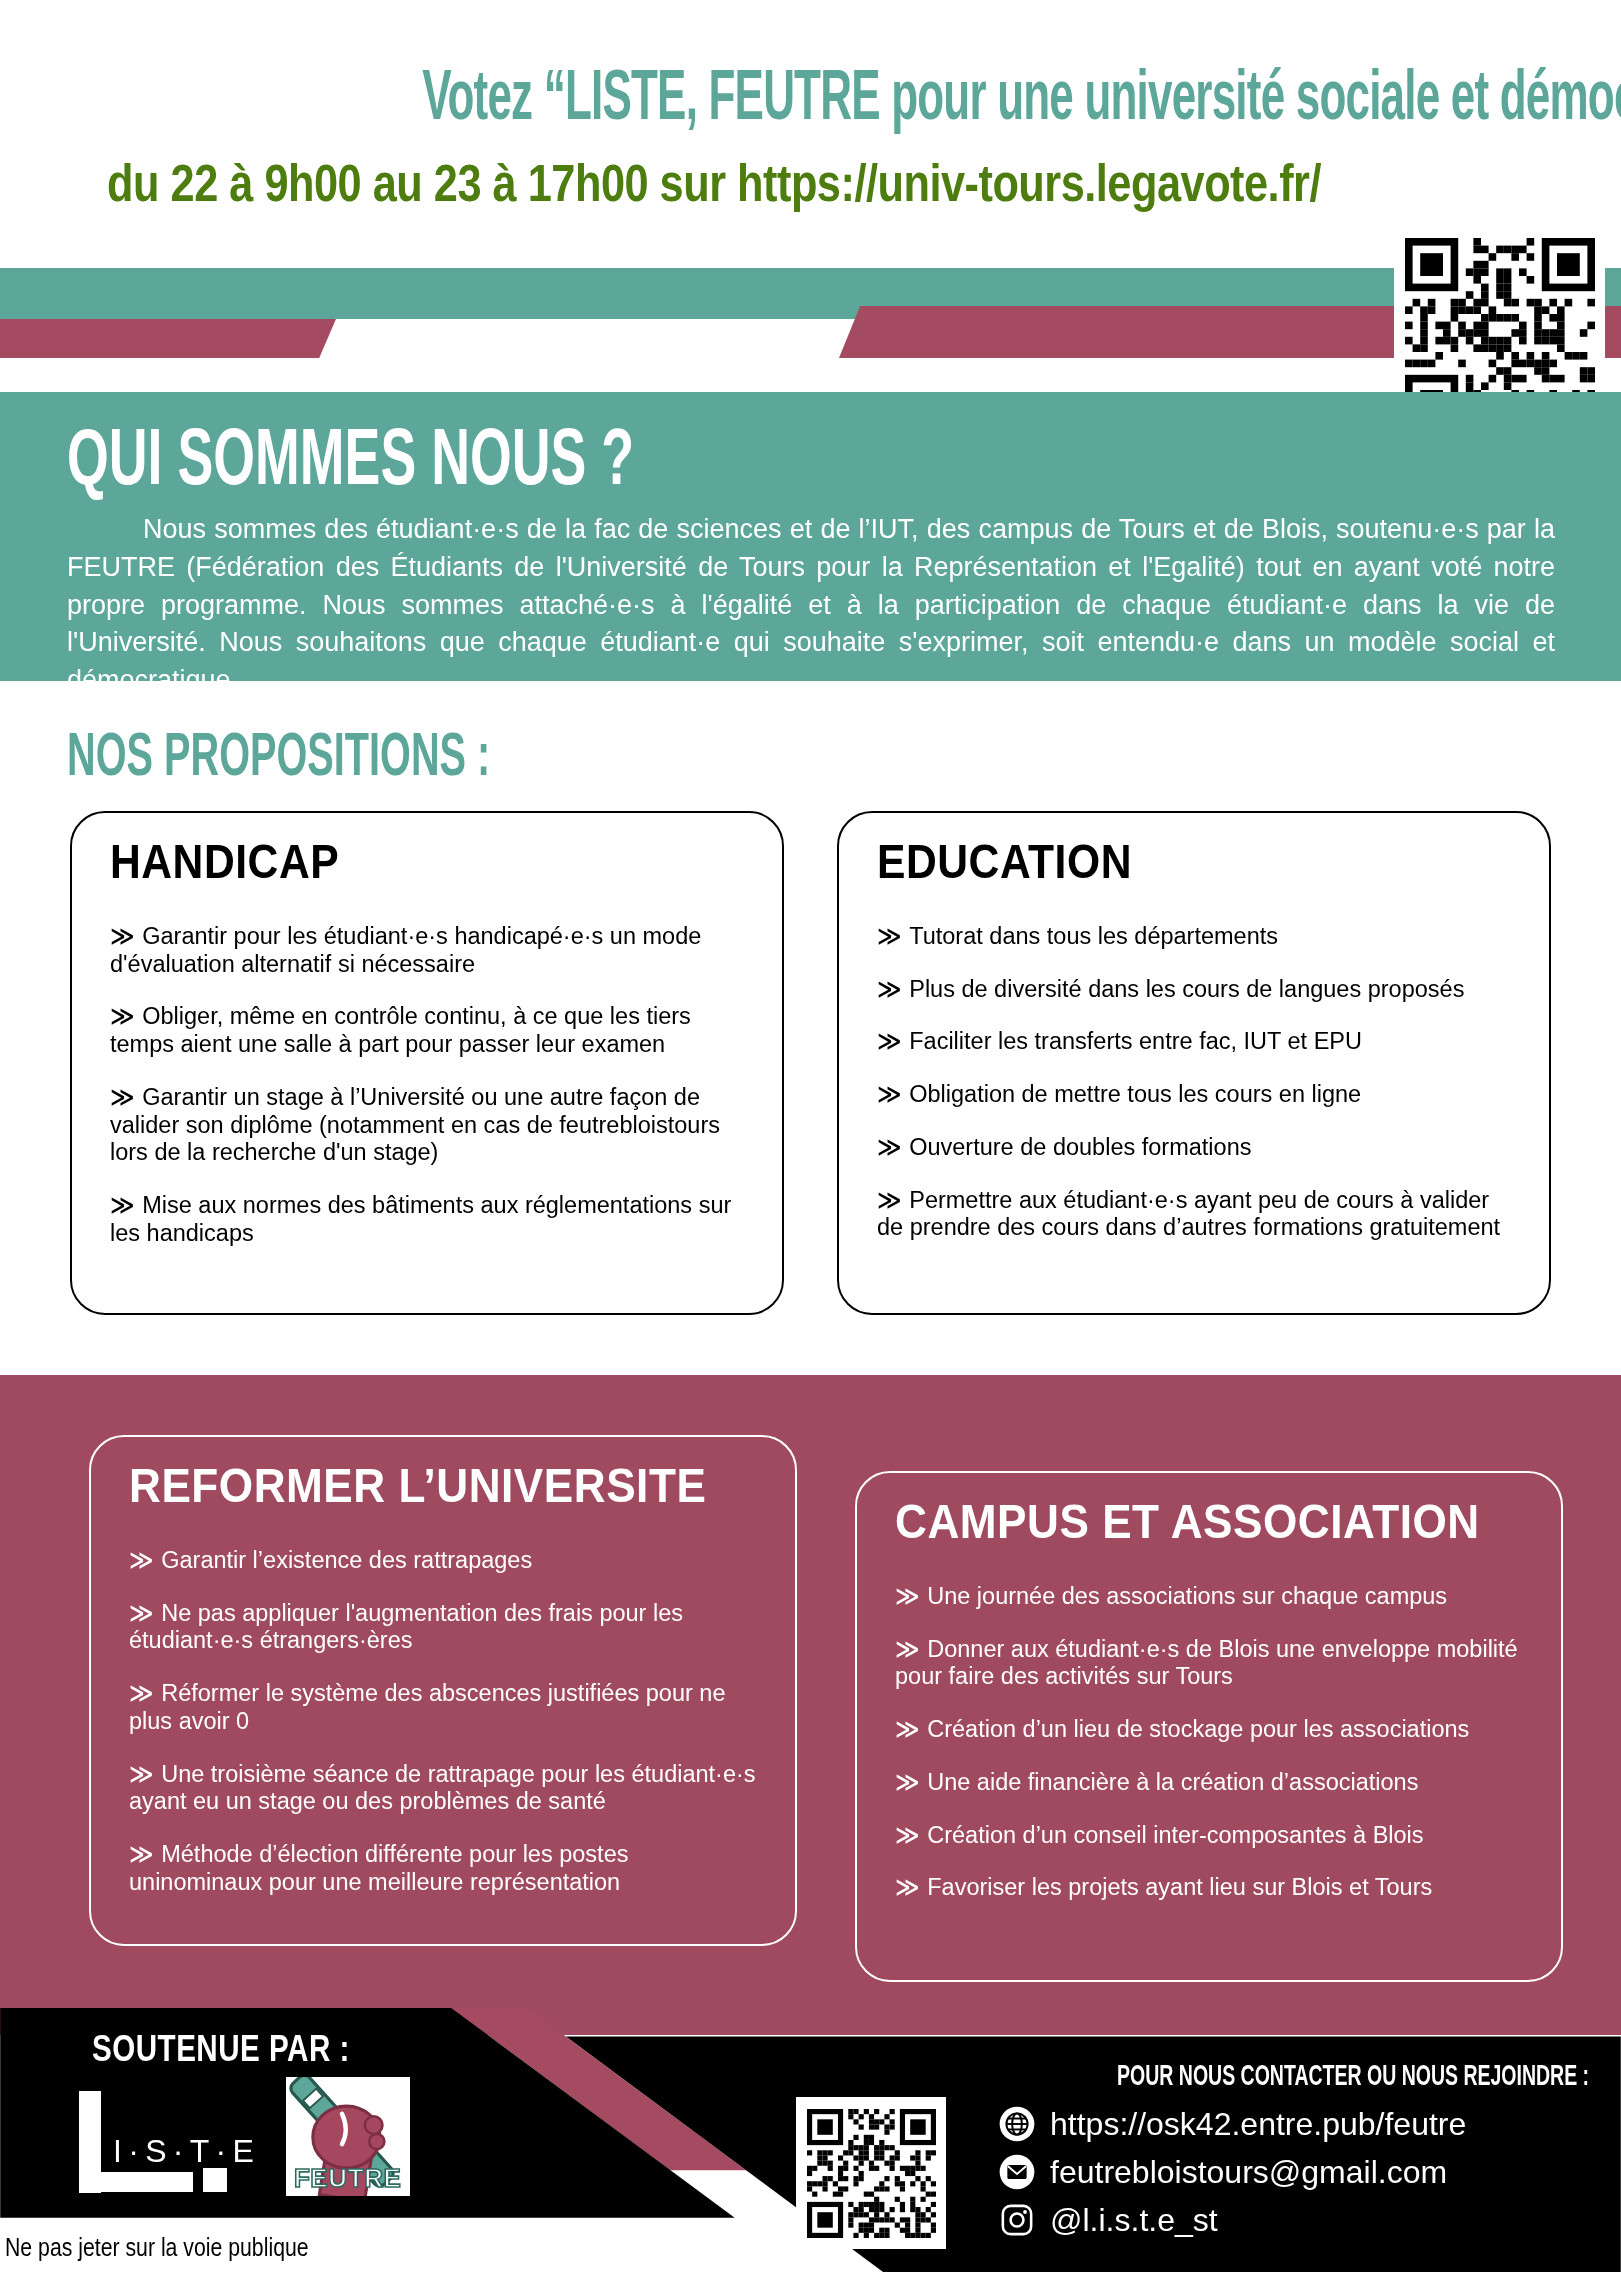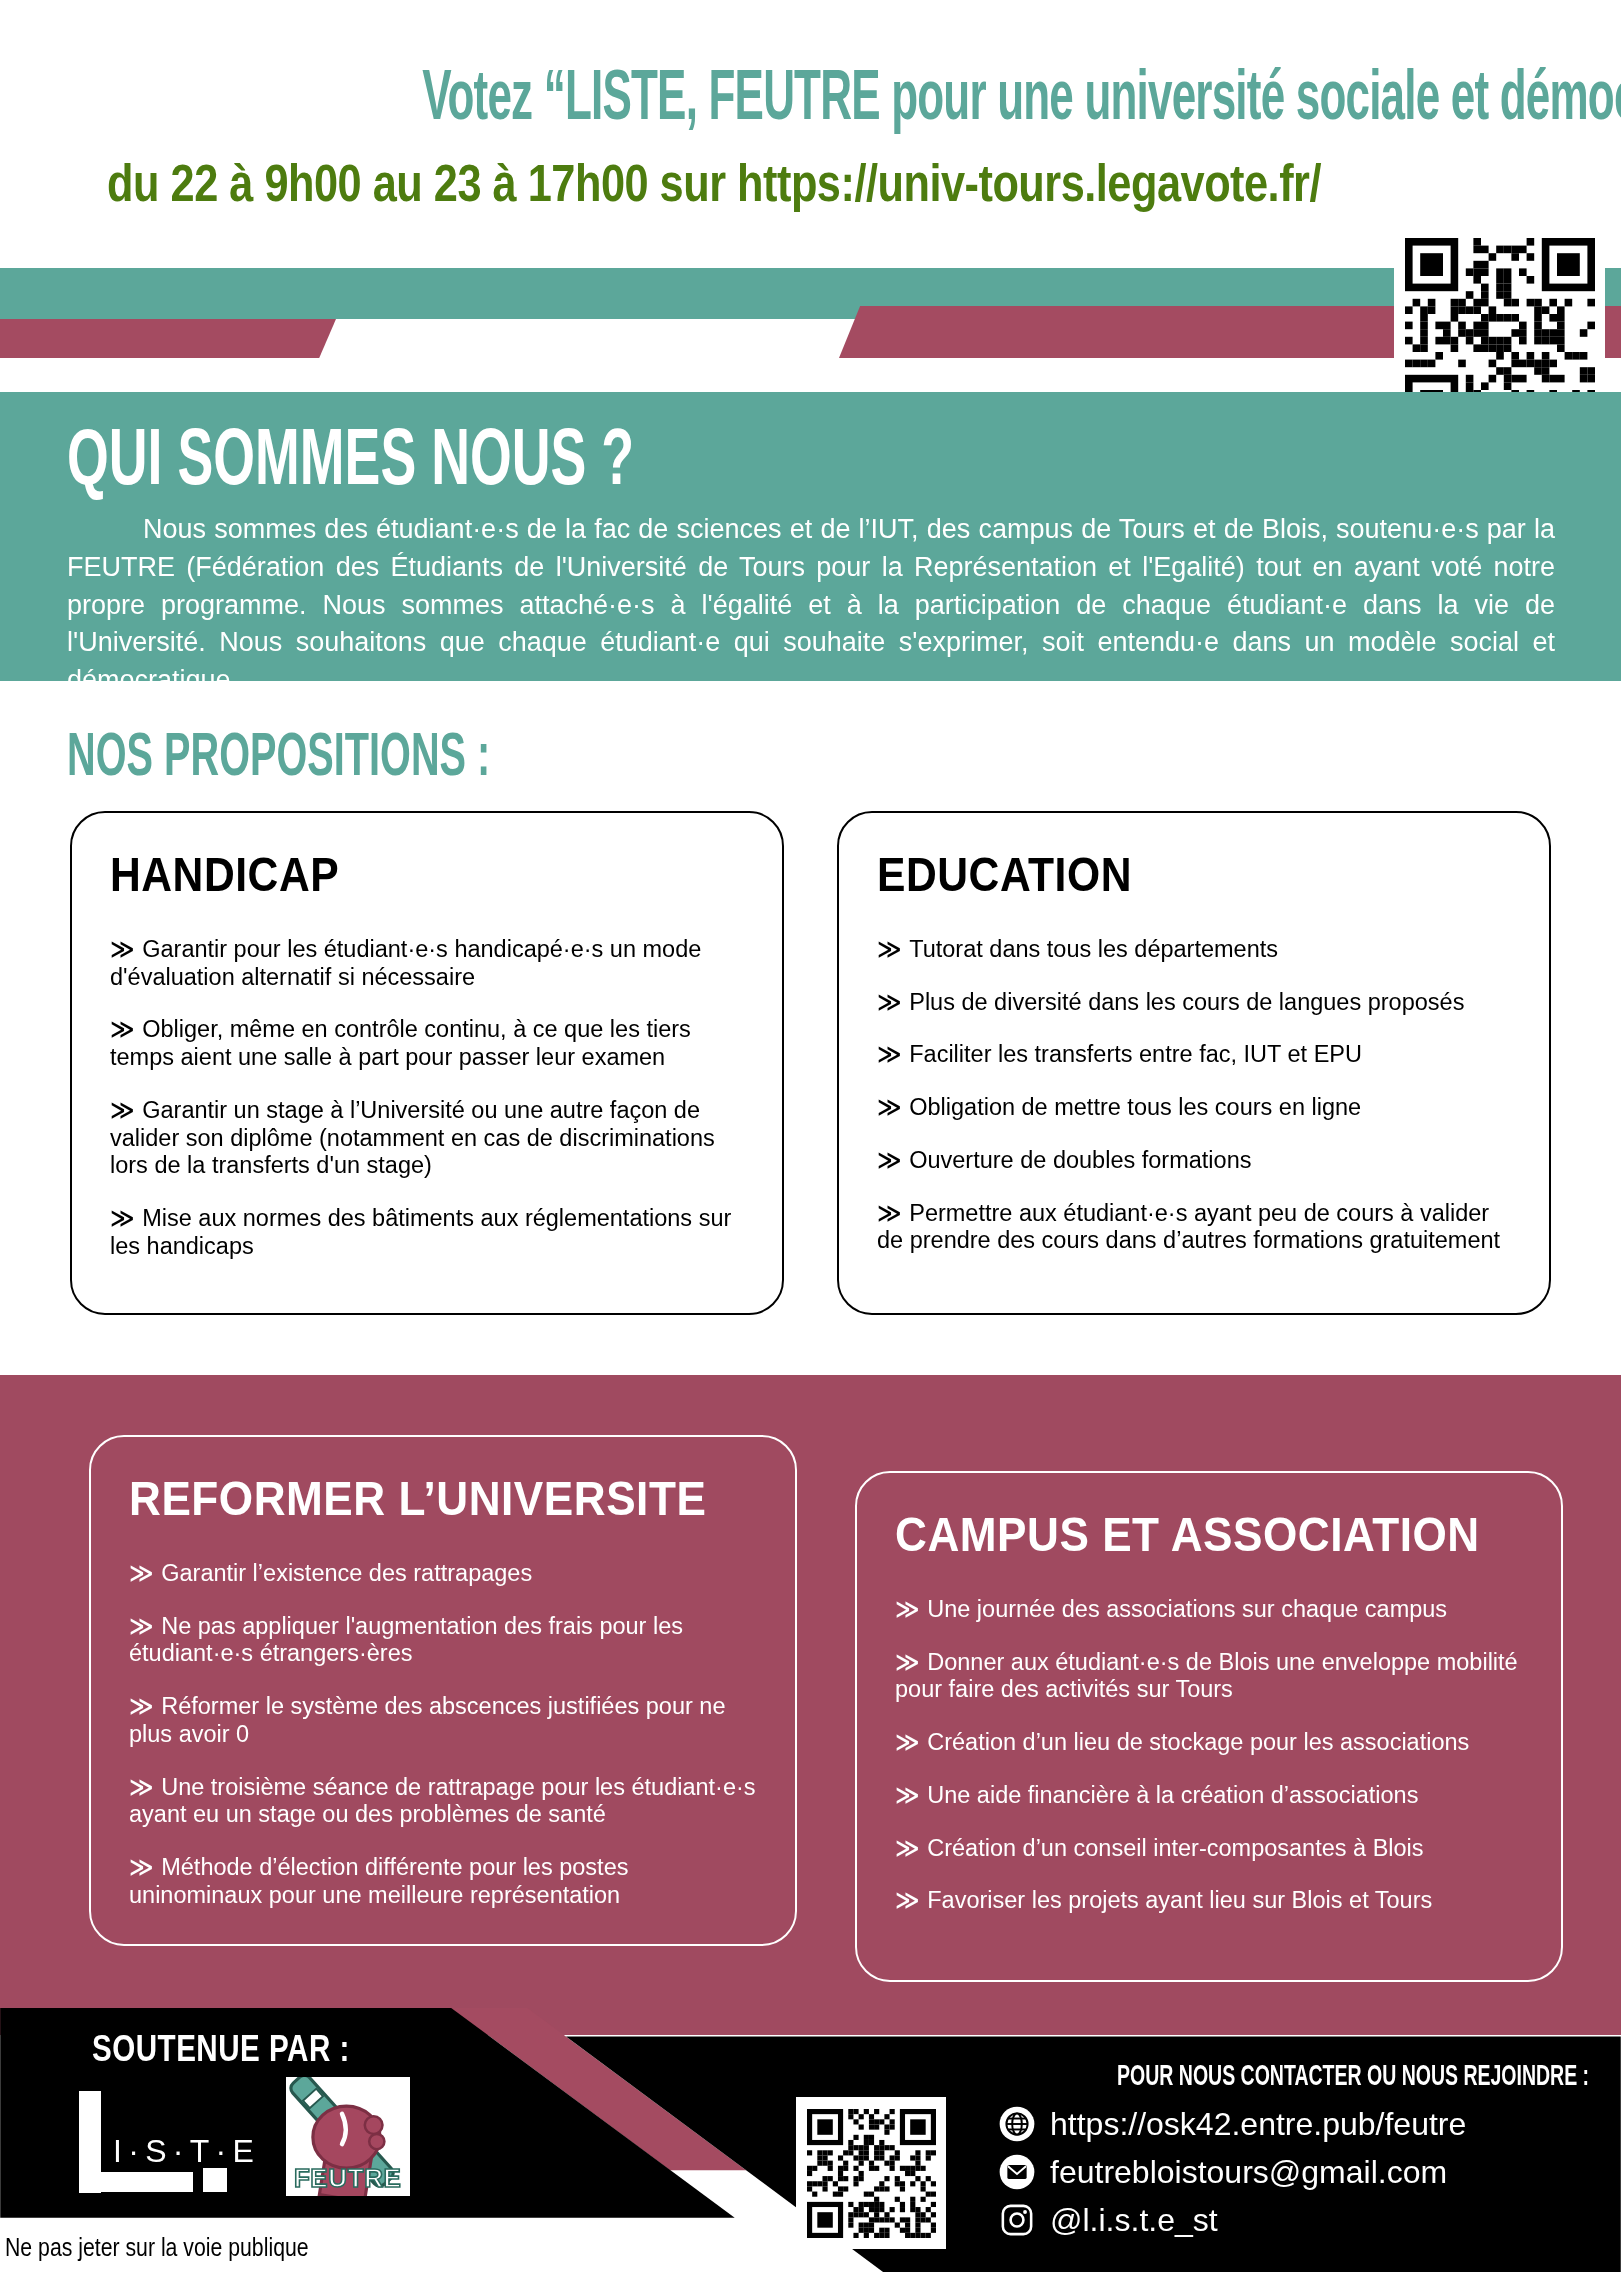--- a/index.html
+++ b/index.html
@@ -29,21 +29,21 @@
   .teal-section{position:absolute;top:392px;left:0;width:1621px;height:289px;background:#5CA79A;overflow:hidden;}
   .who-heading{position:absolute;top:25px;left:67px;color:#fff;font-weight:bold;font-size:79px;line-height:1;}
   .who-heading .cxl{transform:scaleX(.68);}
   .who-body{position:absolute;top:119px;left:67px;width:1488px;color:#fff;font-size:27px;
             line-height:1.4;text-align:justify;text-indent:76px;}
 
   
   .props-heading{position:absolute;top:723px;left:67px;color:#5CA79A;font-weight:bold;font-size:62px;line-height:1;}
   .props-heading .cxl{transform:scaleX(.64);}
 
-  .card{position:absolute;box-sizing:border-box;border-radius:35px;padding:37px 38px;}
+  .card{position:absolute;box-sizing:border-box;border-radius:35px;padding:24px 38px;}
   .card h3{margin:0 0 37px 0;font-size:49px;line-height:1;font-weight:bold;}
   .card h3 .cxl{transform:scaleX(.87);letter-spacing:0.6px;}
   .card ul{list-style:none;margin:0;padding:0;font-size:23.5px;line-height:1.18;}
   .card li + li{margin-top:25px;}
   .chev{font-weight:bold;margin-right:7.6px;}
   .card-light{background:#fff;border:2.5px solid #000;color:#000;width:714px;height:504px;top:811px;}
   .card-dark{background:transparent;border:2.2px solid #fff;color:#fff;width:708px;height:511px;top:1435px;}
   .card-dark h3 .cxl{transform:scaleX(.9);}
   #card-handicap{left:70px;}
   #card-education{left:837px;}
@@ -310,21 +310,21 @@
   </div>
 
   <div id="card-handicap" class="card card-light">
     <h3><span class="cxl">HANDICAP</span></h3>
     <ul>
 
         <li><span class="chev">≫</span><span class="itx">Garantir pour les étudiant·e·s handicapé·e·s un mode d'évaluation alternatif si nécessaire</span></li>
 
         <li><span class="chev">≫</span><span class="itx">Obliger, même en contrôle continu, à ce que les tiers temps aient une salle à part pour passer leur examen</span></li>
 
-        <li><span class="chev">≫</span><span class="itx">Garantir un stage à l’Université ou une autre façon de valider son diplôme (notamment en cas de discriminations lors de la transferts d'un stage)</span></li>
+        <li><span class="chev">≫</span><span class="itx">Garantir un stage à l’Université ou une autre façon de valider son diplôme (notamment en cas de feutrebloistours lors de la recherche d'un stage)</span></li>
 
         <li><span class="chev">≫</span><span class="itx">Mise aux normes des bâtiments aux réglementations sur les handicaps</span></li>
       </ul>
   </div>
   <div id="card-education" class="card card-light">
     <h3><span class="cxl">EDUCATION</span></h3>
     <ul>
 
         <li><span class="chev">≫</span><span class="itx">Tutorat dans tous les départements</span></li>
 

